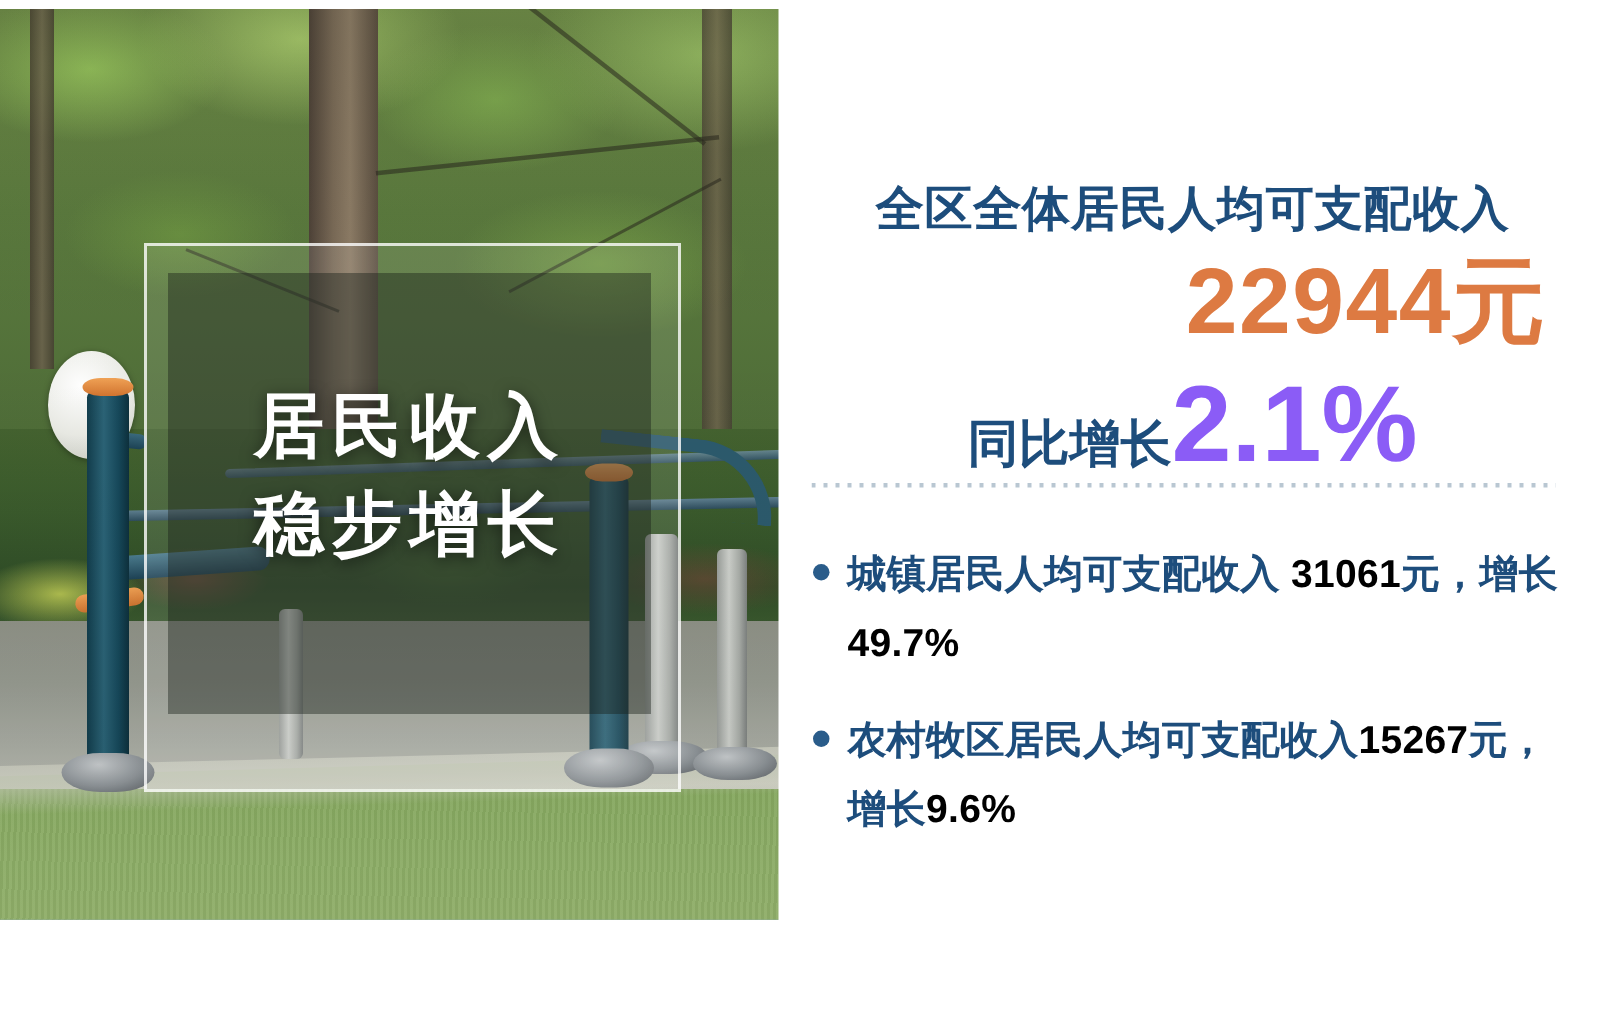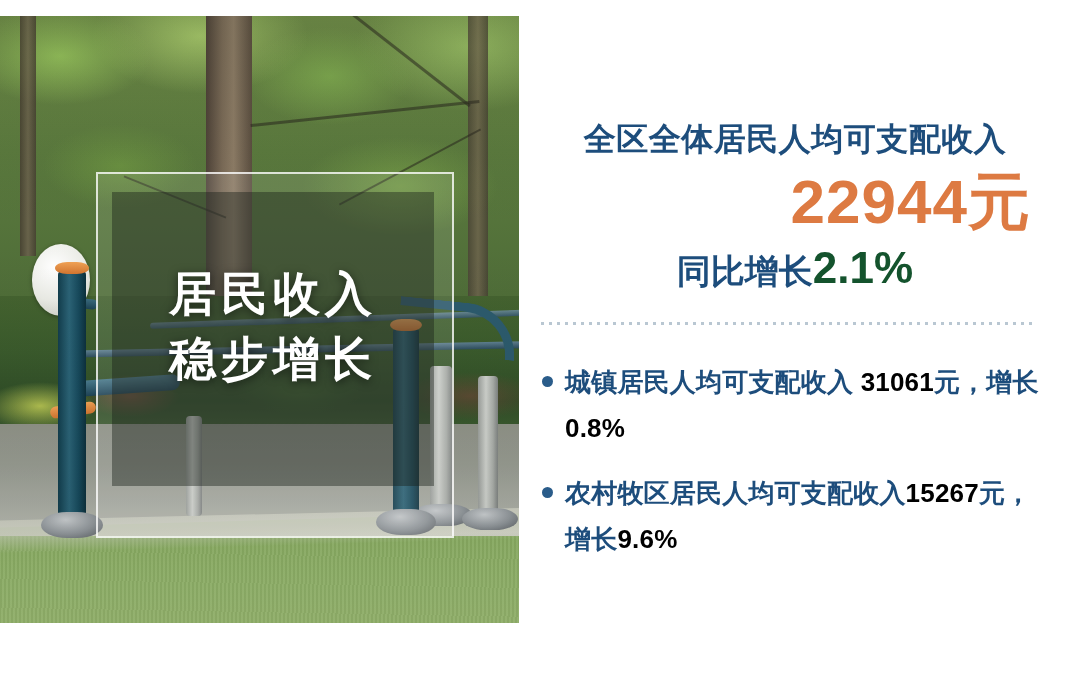--- a/index.html
+++ b/index.html
@@ -13,21 +13,21 @@
     width: 1080px;
     height: 687px;
     overflow: hidden;
     background: #ffffff;
     font-family: "Liberation Sans", "DejaVu Sans", sans-serif;
   }
 
   
   #photo-panel {
     position: absolute;
-    left: 0; top: 16px;
+    left: 0; top: 6px;
     width: 540px; height: 607px;
     overflow: hidden;
     background: #14532d;
   }
 
   
   .ph-layer { position: absolute; left: 0; width: 100%; }
 
   
   .ph-canopy {
@@ -246,22 +246,22 @@
     line-height: 1.1;
     white-space: nowrap;
   }
   #stat-growth .lbl {
     color: #1d4d7c;
     font-size: 34px;
     font-weight: 700;
     vertical-align: baseline;
   }
   #stat-growth .num {
-    color: #14532d;
-    font-size: 44px;
+    color: #8b5cf6;
+    font-size: 72px;
     font-weight: 700;
     vertical-align: baseline;
     margin-top: 22px;
   }
 
   #divider {
     position: absolute;
     left: 22px; top: 322px; width: 496px; height: 3px;
     background-image: linear-gradient(90deg, #b9c7d2 0 3px, rgba(255,255,255,0) 3px 8px);
     background-size: 8px 3px;
@@ -352,21 +352,21 @@
 
     <div id="stat-growth">
       <span class="lbl">同比增长</span><span class="num">2.1%</span>
     </div>
 
     <div id="divider"></div>
 
     <div id="bullets">
 
       <div class="bullet-row">
-        <span class="bullet-dot"></span><span>城镇居民人均可支配收入 </span><span class="hl">31061</span><span>元，</span><span>增长</span><span class="hl">0.8%</span>
+        <span class="bullet-dot"></span><span>城镇居民人均可支配收入 </span><span class="hl">31061</span><span>元，</span><span>增长</span><span class="hl">49.7%</span>
       </div>
 
       <div class="bullet-row">
         <span class="bullet-dot"></span><span>农村牧区居民人均可支配收入</span><span class="hl">15267</span><span>元，</span><span>增长</span><span class="hl">9.6%</span>
       </div>
 
     </div>
   </div>
 </div>
 

